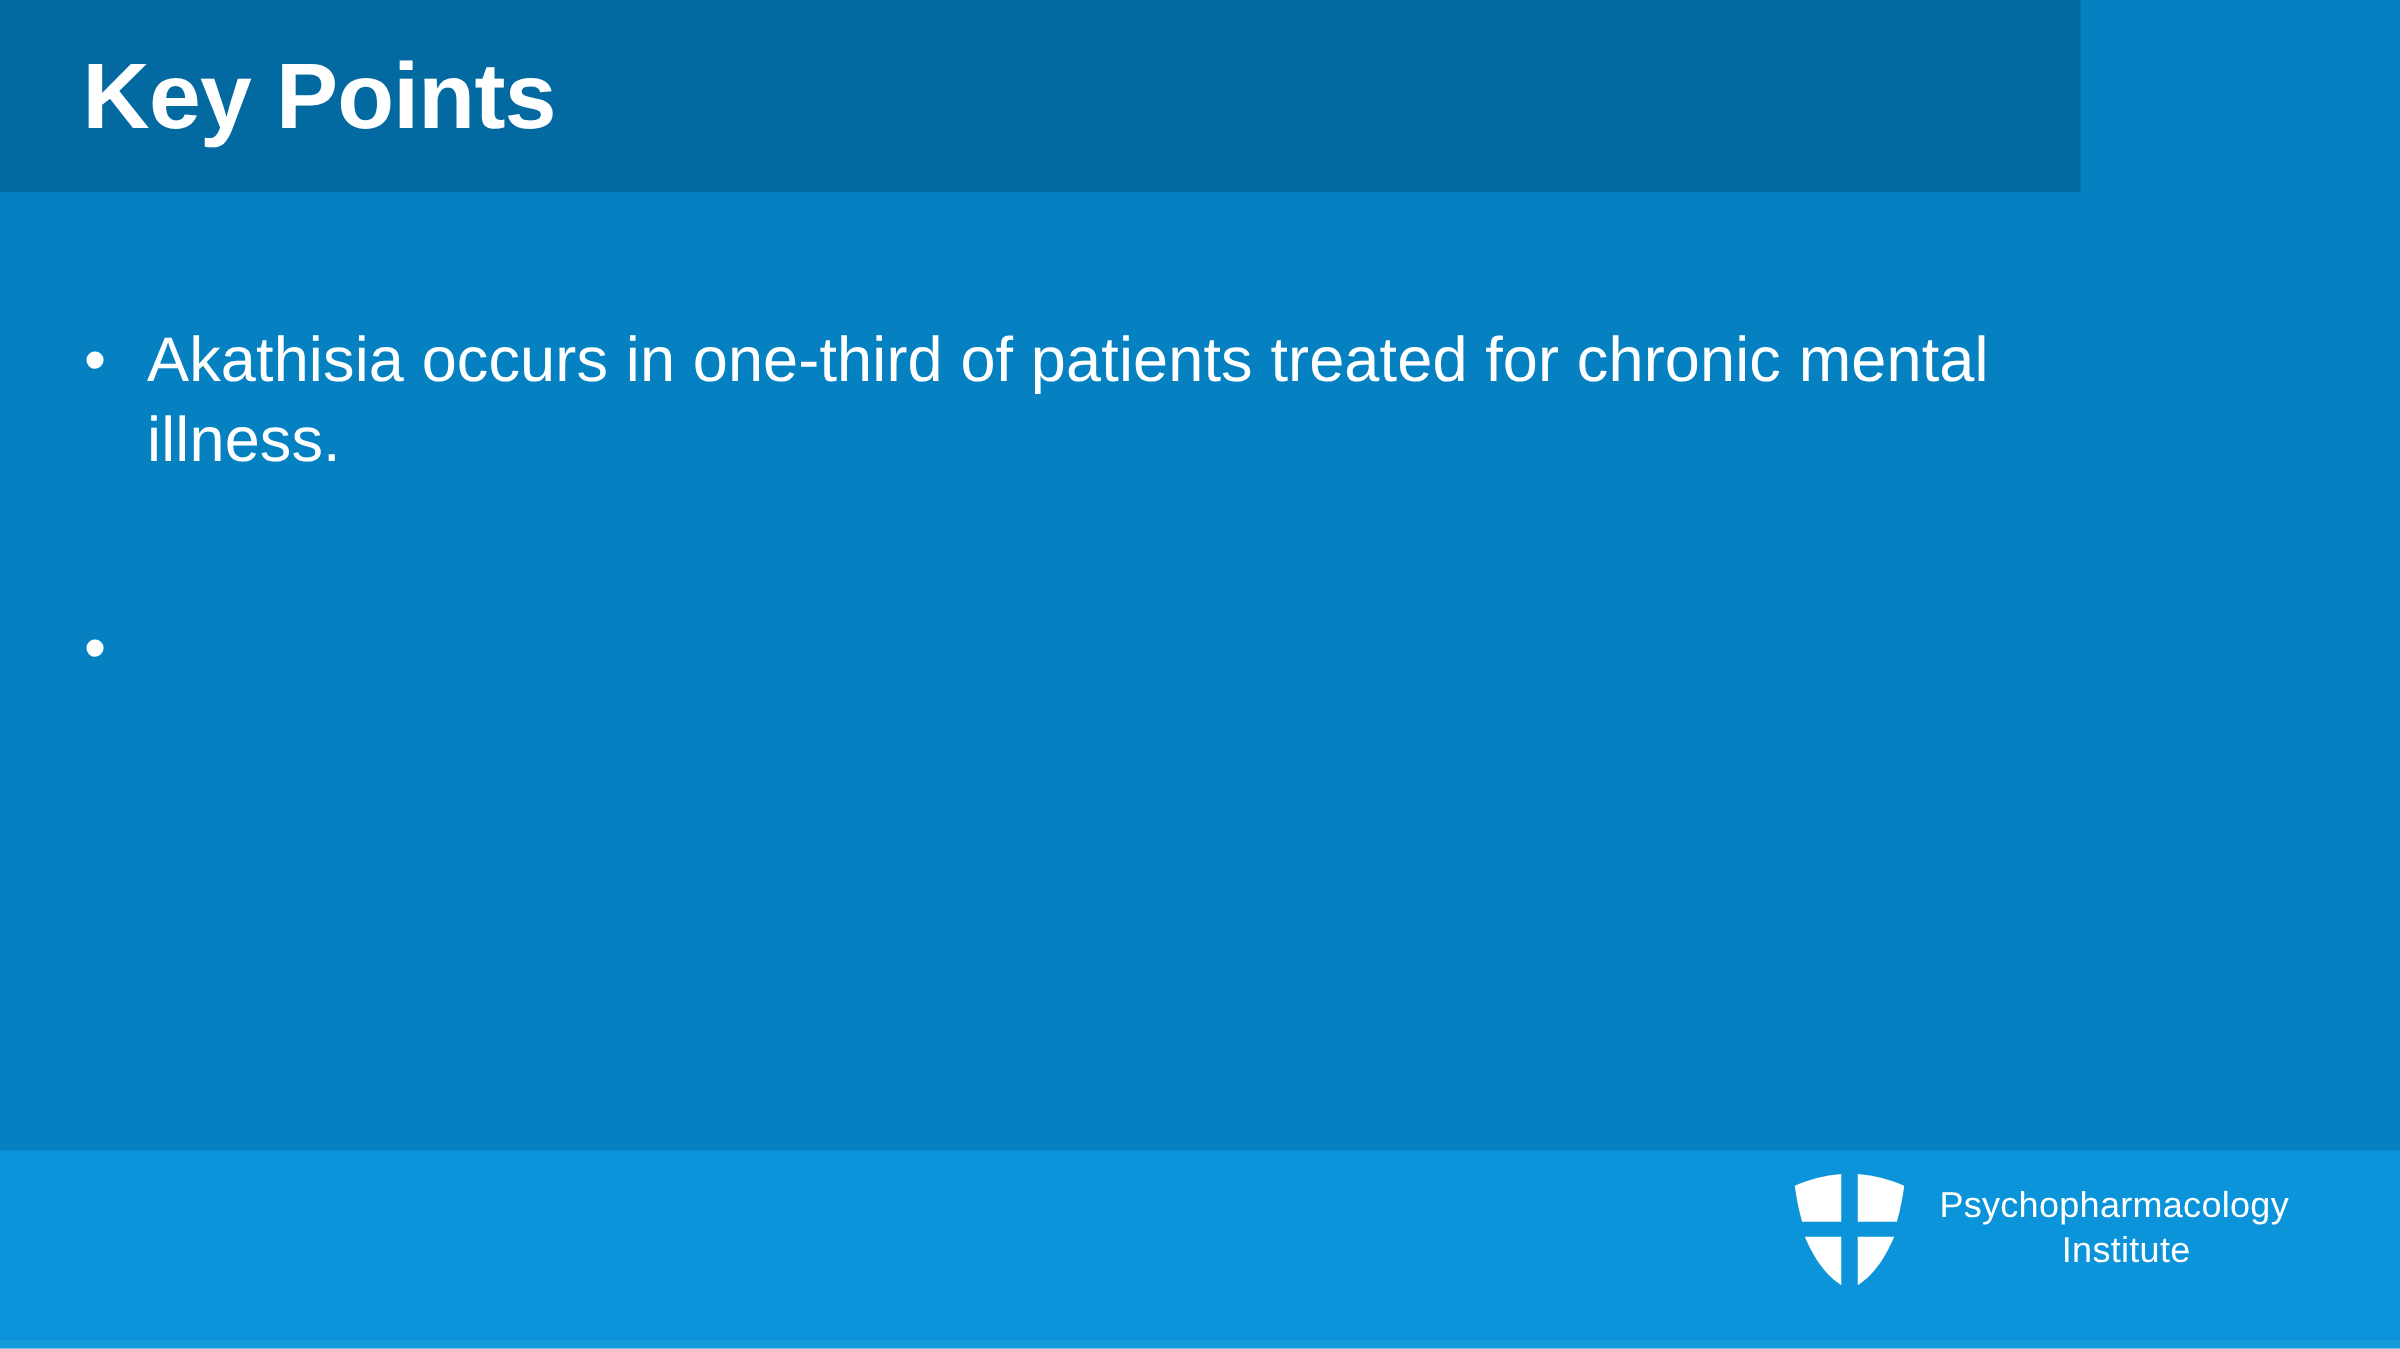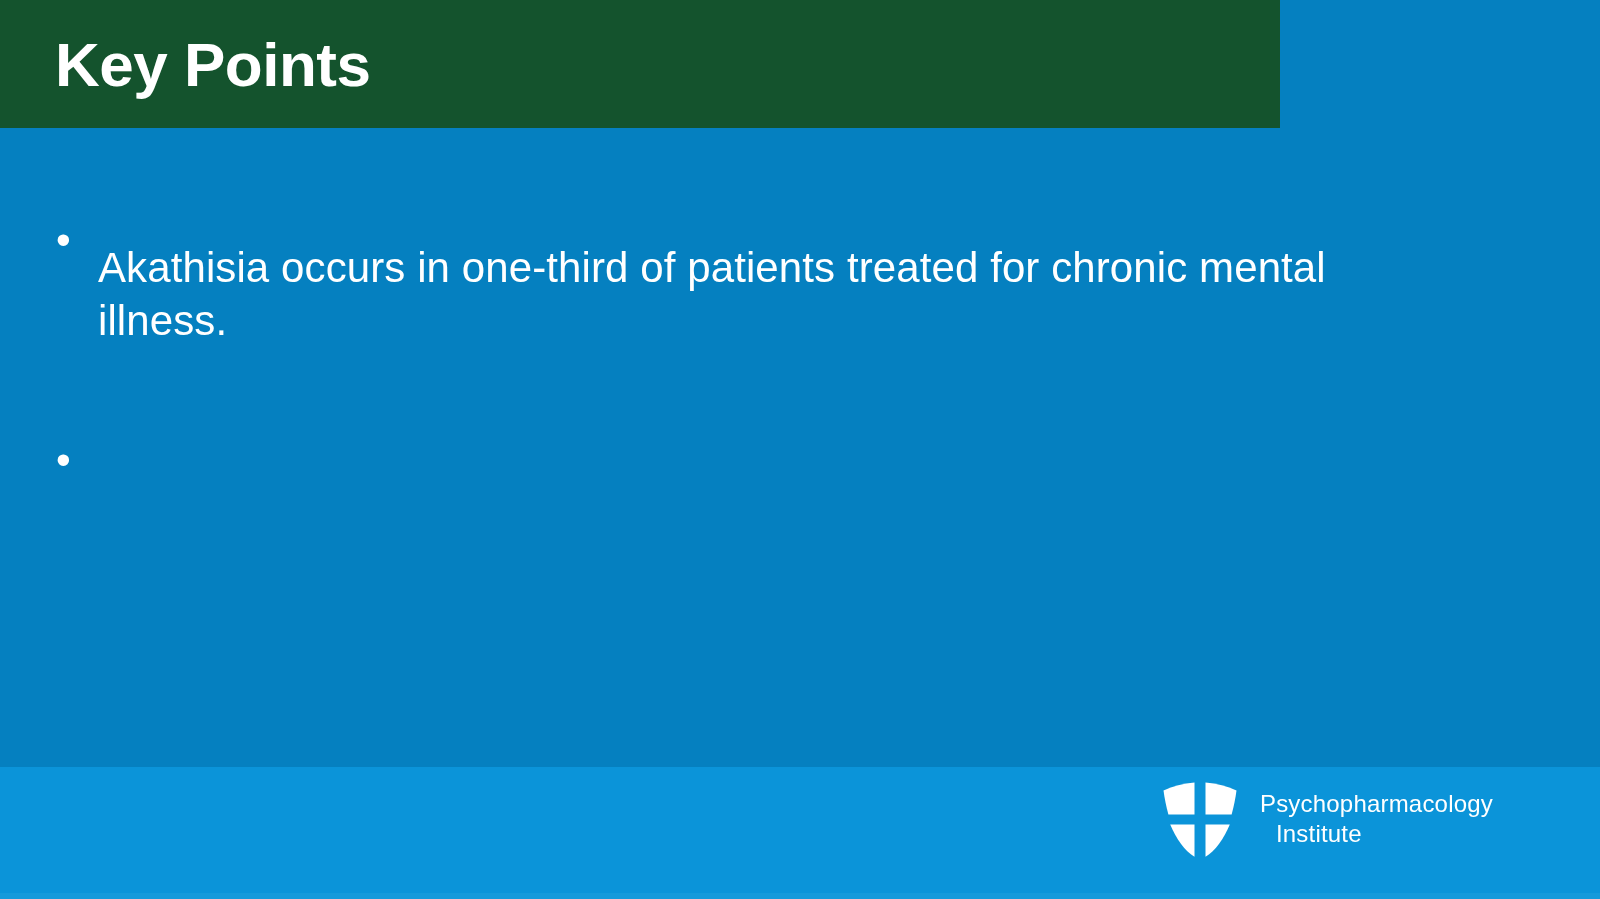--- a/index.html
+++ b/index.html
@@ -14,23 +14,23 @@
     overflow: hidden;
     font-family: "Liberation Sans", sans-serif;
     background: #0580c0;
   }
 
   
   .header-band {
     position: absolute;
     left: 0;
     top: 0;
-    width: 1280px;
+    width: 1387px;
     height: 128px;
-    background: #14532d;
+    background: #0369a1;
   }
   .slide-title {
     position: absolute;
     left: 55px;
     top: 30px;
     color: #ffffff;
     font-size: 62px;
     font-weight: bold;
     letter-spacing: -0.5px;
     line-height: 70px;
@@ -71,21 +71,21 @@
     box-sizing: border-box;
   }
   .bullet-text {
     flex: 1 1 auto;
     color: #ffffff;
     font-size: 42px;
     line-height: 53px;
     font-weight: normal;
     letter-spacing: 0.1px;
   }
-  .bullet-1 .bullet-text { max-width: 1270px; margin-top: 28px; }
+  .bullet-1 .bullet-text { max-width: 1270px; }
   .bullet-2 .bullet-text { max-width: 1180px; }
 
   
   .footer-band {
     position: absolute;
     left: 0;
     top: 767px;
     width: 1600px;
     height: 126px;
     background: #0b94d9;
@@ -95,25 +95,26 @@
     left: 0;
     top: 893px;
     width: 1600px;
     height: 6px;
     background: #159adb;
   }
 
   
   .logo {
     position: absolute;
-    right: 107px;
+    right: 74px;
     top: 779px;
     display: flex;
     align-items: center;
     gap: 22px;
+    text-align: center;
   }
   .logo-mark {
     width: 76px;
     height: 80px;
     flex: 0 0 auto;
     display: block;
   }
   .logo-text {
     color: #ffffff;
     font-size: 24px;

